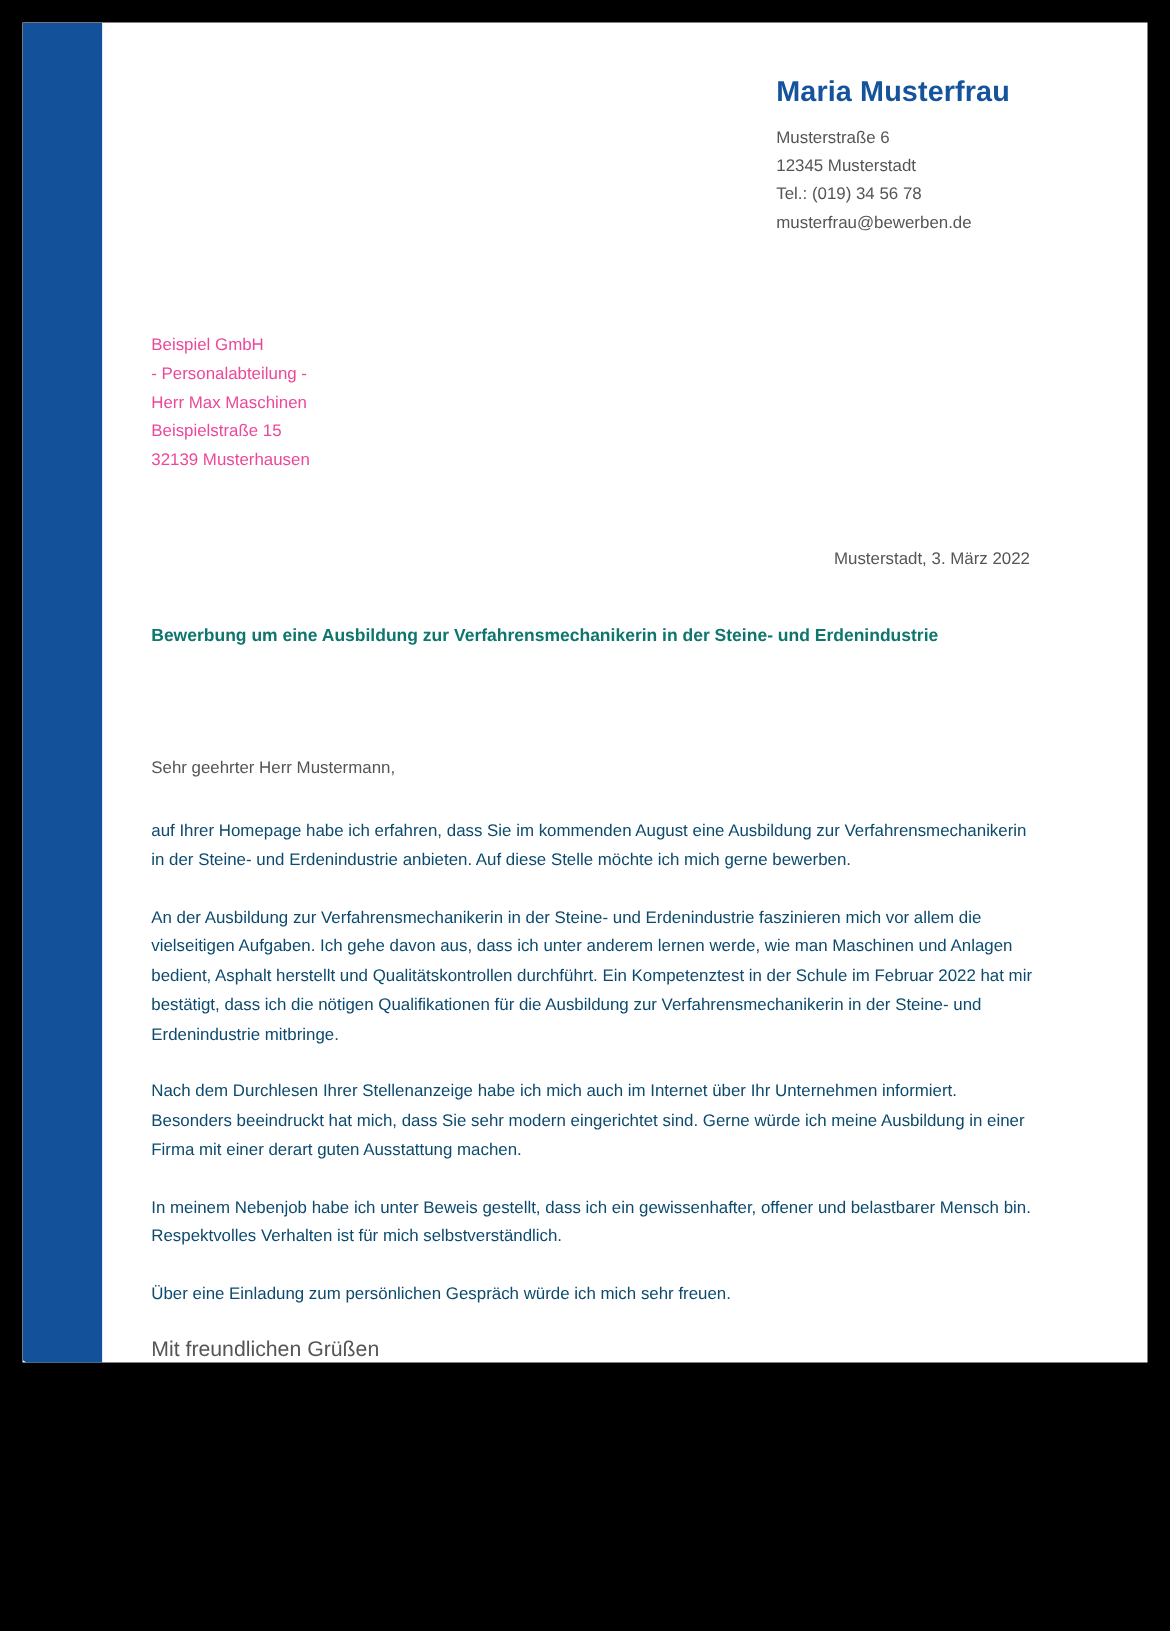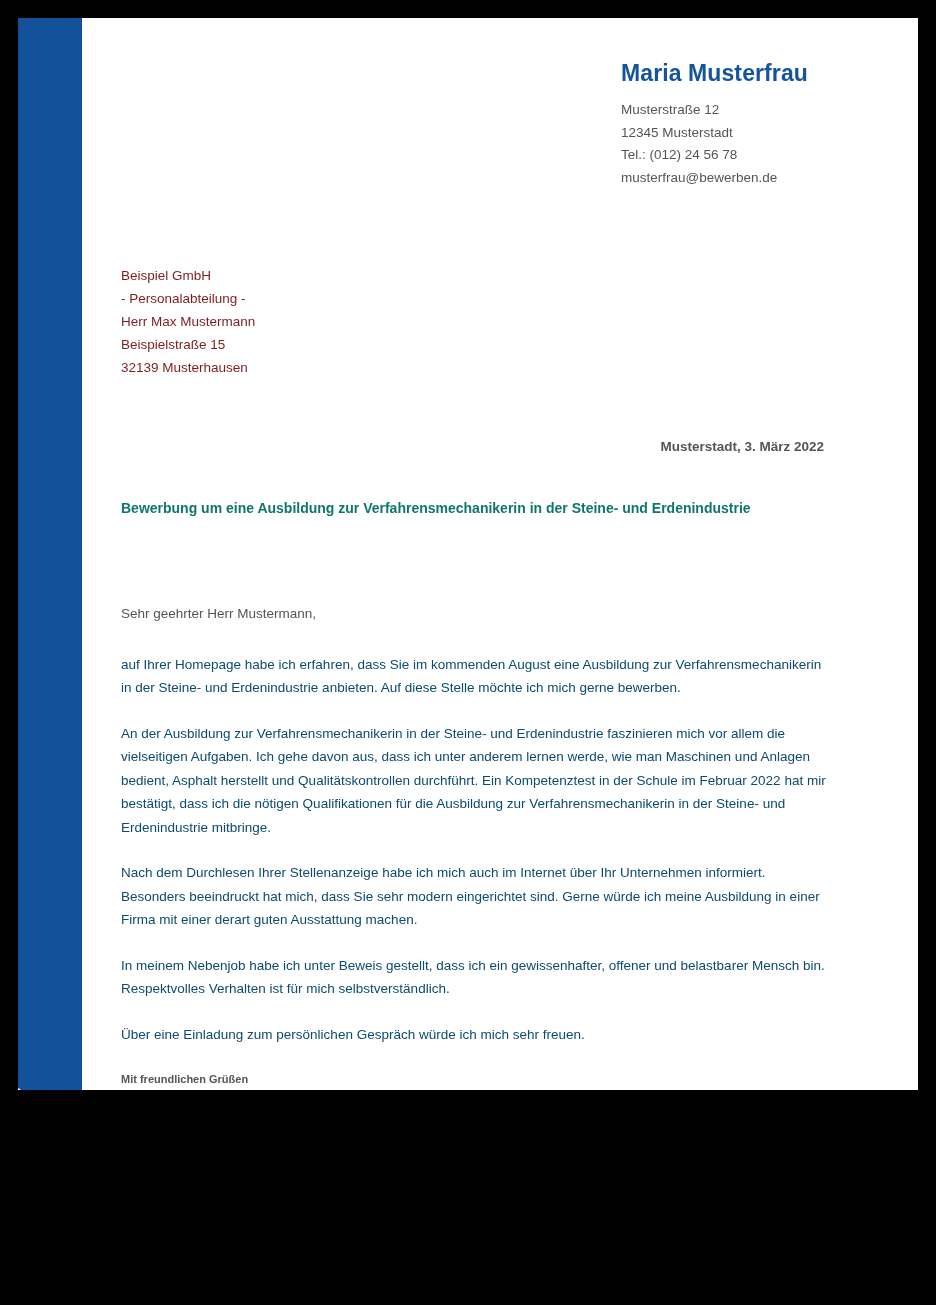--- a/index.html
+++ b/index.html
@@ -76,35 +76,34 @@
     white-space: nowrap;
   }
 
   .recipient {
     position: absolute;
     left: 103px;
     top: 246px;
     width: 380px;
   }
   .recipient-line {
-    color: #7f1d1d;
+    color: #ec4899;
     font-size: 13.5px;
     line-height: 23px;
     white-space: nowrap;
   }
 
   .dateline {
     position: absolute;
     left: 400px;
     top: 421px;
     width: 406px;
     text-align: right;
     color: #555555;
     font-size: 13.5px;
-    font-weight: bold;
   }
 
   .subject {
     position: absolute;
     left: 103px;
     top: 479px;
     width: 650px;
     color: #0f766e;
     font-size: 14px;
     font-weight: bold;
@@ -125,54 +124,53 @@
   }
   .para {
     color: #0c4a6e;
     font-size: 13.5px;
     line-height: 23.5px;
     margin: 0 0 22px 0;
     text-align: left;
   }
   .closing {
     color: #555555;
-    font-size: 11px;
+    font-size: 17px;
     line-height: 23.5px;
     margin: 0 0 52px 0;
-    font-weight: bold;
   }
   .signature {
     color: #555555;
     font-size: 13.5px;
     line-height: 23.5px;
     margin: 0;
   }
 </style>
 </head>
 <body>
 
 <div id="page">
 
   <div class="band-dark"></div>
   <div class="band-light"></div>
 
   <div class="sheet">
 
     <div class="sender">
       <div class="sender-name">Maria Musterfrau</div>
-      <div class="sender-line">Musterstraße 12</div>
+      <div class="sender-line">Musterstraße 6</div>
       <div class="sender-line">12345 Musterstadt</div>
-      <div class="sender-line">Tel.: (012) 24 56 78</div>
+      <div class="sender-line">Tel.: (019) 34 56 78</div>
       <div class="sender-line">musterfrau@bewerben.de</div>
     </div>
 
     <div class="recipient">
       <div class="recipient-line">Beispiel GmbH</div>
       <div class="recipient-line">- Personalabteilung -</div>
-      <div class="recipient-line">Herr Max Mustermann</div>
+      <div class="recipient-line">Herr Max Maschinen</div>
       <div class="recipient-line">Beispielstraße 15</div>
       <div class="recipient-line">32139 Musterhausen</div>
     </div>
 
     <div class="dateline">Musterstadt, 3. März 2022</div>
 
     <div class="subject">Bewerbung um eine Ausbildung zur Verfahrensmechanikerin in der Steine- und Erdenindustrie</div>
 
     <div class="body">
       <p class="salutation">Sehr geehrter Herr Mustermann,</p>

